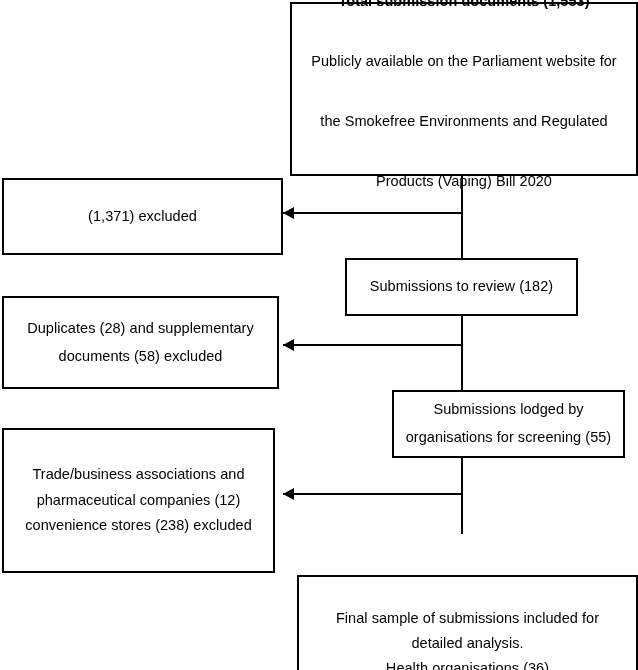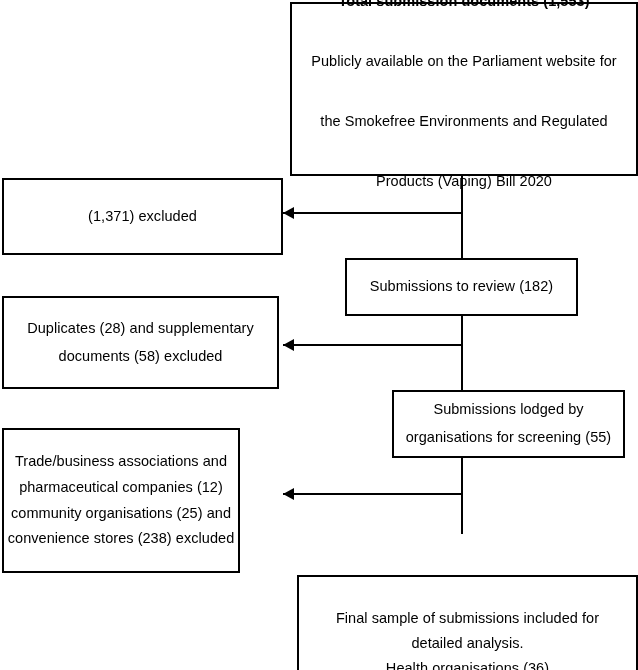--- a/index.html
+++ b/index.html
@@ -49,21 +49,21 @@
   #node-total .line { line-height: 2.0; }
   #node-final .line { line-height: 1.72; }
   #node-excl-trade .line { line-height: 1.78; }
 
   
   #node-total      { left: 290px; top: 2px;   width: 348px; height: 174px; padding-top: 4px; gap: 31px; }
   #node-excl-indiv { left: 2px;   top: 178px; width: 281px; height: 77px;  }
   #node-review     { left: 345px; top: 258px; width: 233px; height: 58px;  }
   #node-excl-dup   { left: 2px;   top: 296px; width: 277px; height: 93px;  }
   #node-orgs       { left: 345px; top: 390px; width: 233px; height: 68px; margin-left: 47px;  }
-  #node-excl-trade { left: 2px;   top: 428px; width: 238px; height: 145px; }
+  #node-excl-trade { left: 2px;   top: 428px; width: 273px; height: 145px; }
   #node-final      { left: 297px; top: 532px; width: 341px; height: 137px; margin-top: 43px; }
 
   
   .spine {
     position: absolute;
     width: 2px;
     background: #000000;
     z-index: 1;
   }
   .hline {
@@ -128,21 +128,20 @@
   </div>
 
   <div class="node" id="node-orgs">
     <span class="line">Submissions lodged by</span>
     <span class="line">organisations for screening (55)</span>
   </div>
 
   <div class="node" id="node-excl-trade">
     <span class="line">Trade/business associations and</span>
     <span class="line">pharmaceutical companies (12)</span>
-    <span class="line">community organisations (25) and</span>
     <span class="line">convenience stores (238) excluded</span>
   </div>
 
   <div class="node" id="node-final">
     <span class="line">Final sample of submissions included for</span>
     <span class="line">detailed analysis.</span>
     <span class="line">Health organisations (36)</span>
   </div>
 
 </div>

